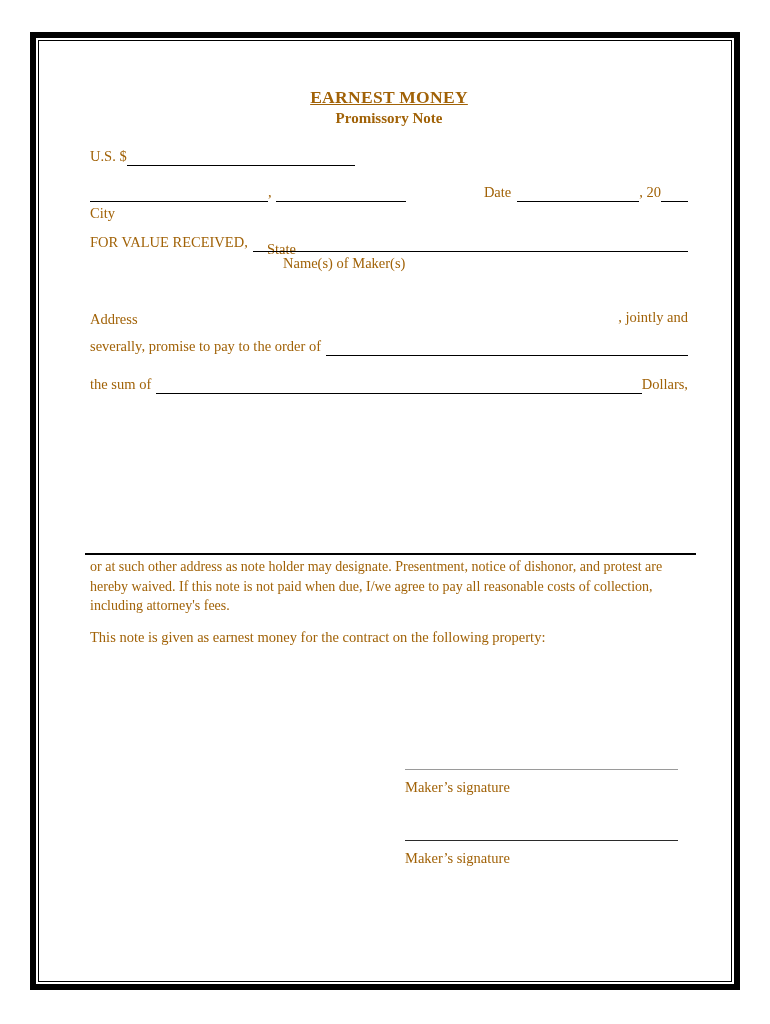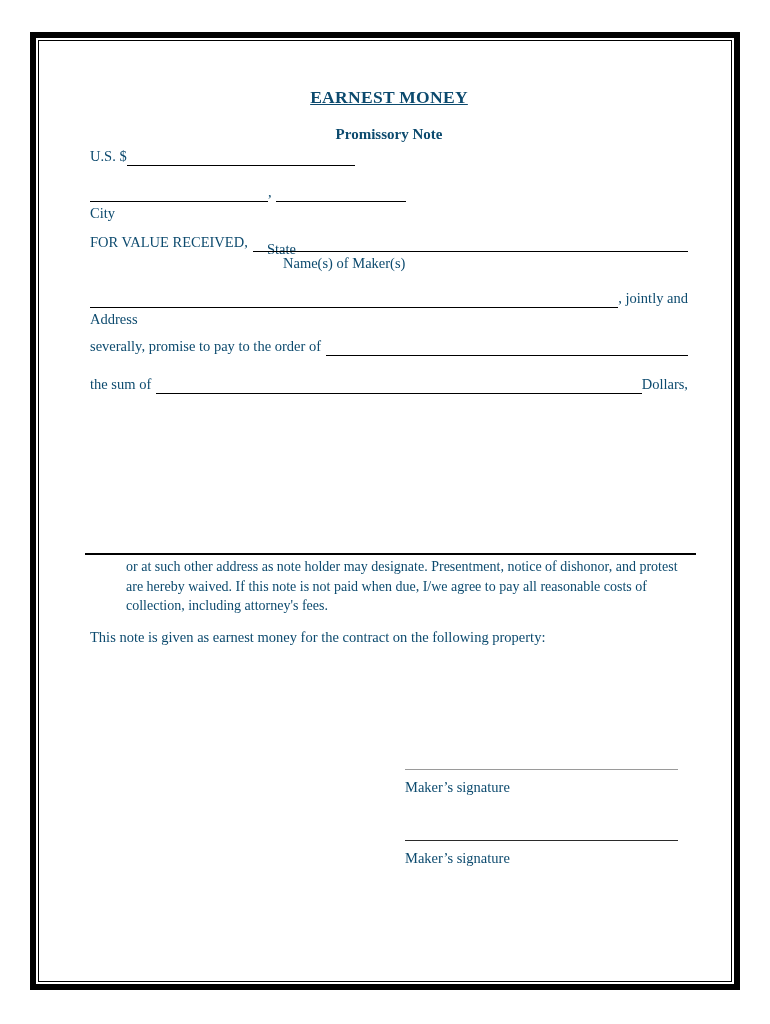--- a/index.html
+++ b/index.html
@@ -5,21 +5,21 @@
   html, body {
     margin: 0;
     padding: 0;
     background: #ffffff;
   }
   .page {
     position: relative;
     width: 770px;
     height: 1024px;
     background: #ffffff;
-    color: #0c4a6e;
+    color: #a16207;
     font-family: "Liberation Serif", "DejaVu Serif", serif;
     overflow: hidden;
   }
   .frame {
     position: absolute;
     left: 30px;
     top: 32px;
     width: 710px;
     height: 958px;
     border: 6px solid #000000;
@@ -47,21 +47,21 @@
   .title-block { top: 0; text-align: center; }
   .doc-title {
     font-size: 17.5px;
     font-weight: bold;
     text-decoration: underline;
     letter-spacing: 0.3px;
   }
   .doc-subtitle {
     font-size: 15px;
     font-weight: bold;
-    margin-top: 18px;
+    margin-top: 2px;
   }
 
   .row {
     display: flex;
     align-items: flex-end;
     line-height: 19px;
   }
   .blank {
     border-bottom: 1.3px solid #000000;
     height: 19px;
@@ -80,21 +80,21 @@
   .date-group { display: flex; align-items: flex-end; }
   .date-blank { width: 122px; margin-left: 6px; }
   .year-blank { width: 27px; }
   .citystate-labels { top: 116px; }
   .state-label { position: absolute; left: 177px; top: 0; margin-top: 36px; }
 
   .forvalue-row { top: 145px; }
   .fv-blank { margin-left: 5px; }
   .makers-caption { top: 166px; padding-left: 193px; }
 
-  .address-row { top: 201px; }
+  .address-row { top: 201px; flex-direction: column; }
   .address-label-row { top: 222px; }
 
   .severally-row { top: 249px; }
   .sum-row { top: 287px; }
   .interest-row { top: 325px; }
   .interest-blank1 { width: 80px; margin-left: 5px; margin-right: 5px; }
   .interest-blank2 { margin-left: 5px; margin-right: 6px; }
   .principal-row { top: 364px; }
   .principal-blank { width: 72px; margin-left: 5px; }
 
@@ -103,21 +103,20 @@
     top: 465px;
     left: -5px;
     right: -8px;
     border-top: 2px solid #000000;
   }
   .waiver-par {
     top: 469px;
     font-size: 14px;
     line-height: 19.5px;
     text-align: left;
-    margin-left: 36px;
   }
   .thisnote-row { top: 540px; }
   .describe-row { top: 578px; }
 
   .sig-block {
     position: absolute;
     left: 315px;
     width: 273px;
   }
   .sig-block-1 { top: 681px; }
@@ -145,20 +144,26 @@
       <span class="t">U.S. $</span>
       <span class="blank us-blank"></span>
     </div>
 
     <div class="abs row citystate-row">
       <span class="cs-left">
         <span class="blank city-blank"></span>
         <span class="t">,</span>
         <span class="blank state-blank"></span>
       </span>
+      <span class="date-group">
+        <span class="t">Date</span>
+        <span class="blank date-blank"></span>
+        <span class="t">, 20</span>
+        <span class="blank year-blank"></span>
+      </span>
     </div>
 
     <div class="abs citystate-labels">
       <span class="t">City</span>
       <span class="state-label">State</span>
     </div>
 
     <div class="abs row forvalue-row">
       <span class="t">FOR VALUE RECEIVED,</span>
       <span class="blank grow fv-blank"></span>

